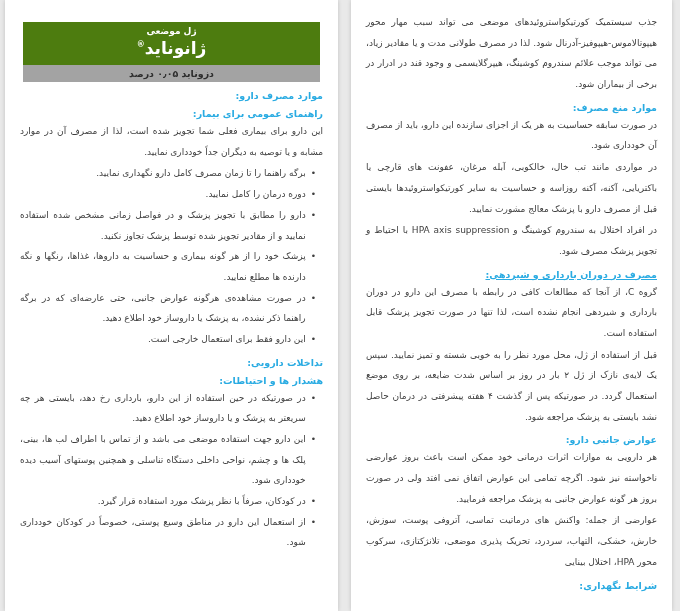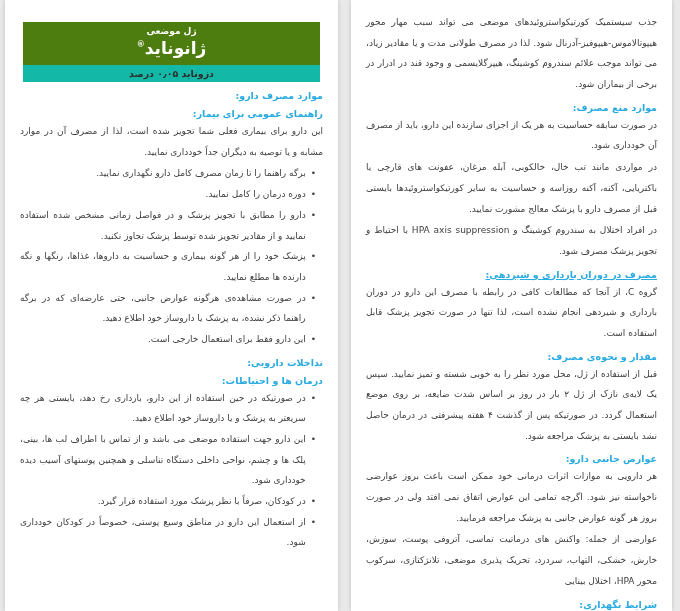--- a/index.html
+++ b/index.html
@@ -64,37 +64,36 @@
 
   <div class="page page-back">
     <div>
         <p class="para">جذب سیستمیک کورتیکواستروئیدهای موضعی می تواند سبب مهار محور هیپوتالاموس-هیپوفیز-آدرنال شود. لذا در مصرف طولانی مدت و یا مقادیر زیاد، می تواند موجب علائم سندروم کوشینگ، هیپرگلایسمی و وجود قند در ادرار در برخی از بیماران شود.</p>
         <div class="section-heading" style="color: rgb(41, 171, 226);">موارد منع مصرف:</div>
         <p class="para">در صورت سابقه حساسیت به هر یک از اجزای سازنده این دارو، باید از مصرف آن خودداری شود.</p>
         <p class="para">در مواردی مانند تب خال، خالکوبی، آبله مرغان، عفونت های قارچی یا باکتریایی، آکنه، آکنه روزاسه و حساسیت به سایر کورتیکواستروئیدها بایستی قبل از مصرف دارو با پزشک معالج مشورت نمایید.</p>
         <p class="para">در افراد اختلال به سندروم کوشینگ و HPA axis suppression با احتیاط و تجویز پزشک مصرف شود.</p>
         <div class="section-heading" style="color: rgb(41, 171, 226); text-decoration: underline;">مصرف در دوران بارداری و شیردهی:</div>
         <p class="para">گروه C، از آنجا که مطالعات کافی در رابطه با مصرف این دارو در دوران بارداری و شیردهی انجام نشده است، لذا تنها در صورت تجویز پزشک قابل استفاده است.</p>
-        <div class="section-heading" style="color: rgb(41, 171, 226);">مقدار و نحوه‌ی مصرف:</div>
         <p class="para">قبل از استفاده از ژل، محل مورد نظر را به خوبی شسته و تمیز نمایید. سپس یک لایه‌ی نازک از ژل ۲ بار در روز بر اساس شدت ضایعه، بر روی موضع استعمال گردد. در صورتیکه پس از گذشت ۴ هفته پیشرفتی در درمان حاصل نشد بایستی به پزشک مراجعه شود.</p>
         <div class="section-heading" style="color: rgb(41, 171, 226);">عوارض جانبی دارو:</div>
         <p class="para">هر دارویی به موازات اثرات درمانی خود ممکن است باعث بروز عوارضی ناخواسته نیز شود. اگرچه تمامی این عوارض اتفاق نمی افتد ولی در صورت بروز هر گونه عوارض جانبی به پزشک مراجعه فرمایید.</p>
         <p class="para">عوارضی از جمله: واکنش های درماتیت تماسی، آتروفی پوست، سوزش، خارش، خشکی، التهاب، سردرد، تحریک پذیری موضعی، تلانژکتازی، سرکوب محور HPA، اختلال بینایی</p>
         <div class="section-heading" style="color: rgb(41, 171, 226);">شرایط نگهداری:</div>
       </div>
 
   </div>
 
   <div class="page page-front">
     <div class="drug-header">
       <div class="header-blue" style="background: #4d7c0f;">
         <span class="form-label">ژل موضعی</span>
         <span class="brand-line"><span>ژانوناید</span><span class="reg-mark">®</span></span>
       </div>
-      <div class="strength-bar" style="background: #14b8a6;">دزوناید ۰٫۰۵ درصد</div>
+      <div class="strength-bar" style="background: #a3a3a3;">دزوناید ۰٫۰۵ درصد</div>
     </div>
     <div>
         <div class="section-heading" style="color: rgb(41, 171, 226);">موارد مصرف دارو:</div>
         <div class="section-heading" style="color: rgb(41, 171, 226);">راهنمای عمومی برای بیمار:</div>
         <p class="para">این دارو برای بیماری فعلی شما تجویز شده است، لذا از مصرف آن در موارد مشابه و یا توصیه به دیگران جداً خودداری نمایید.</p>
         <div class="bullet">
           <span class="bullet-marker">•</span>
           <span class="bullet-text">برگه راهنما را تا زمان مصرف کامل دارو نگهداری نمایید.</span>
         </div>
         <div class="bullet">
@@ -111,21 +110,21 @@
         </div>
         <div class="bullet">
           <span class="bullet-marker">•</span>
           <span class="bullet-text">در صورت مشاهده‌ی هرگونه عوارض جانبی، حتی عارضه‌ای که در برگه راهنما ذکر نشده، به پزشک یا داروساز خود اطلاع دهید.</span>
         </div>
         <div class="bullet">
           <span class="bullet-marker">•</span>
           <span class="bullet-text">این دارو فقط برای استعمال خارجی است.</span>
         </div>
         <div class="section-heading" style="color: rgb(41, 171, 226);">تداخلات دارویی:</div>
-        <div class="section-heading" style="color: rgb(41, 171, 226);">درمان ها و احتیاطات:</div>
+        <div class="section-heading" style="color: rgb(41, 171, 226);">هشدار ها و احتیاطات:</div>
         <div class="bullet">
           <span class="bullet-marker">•</span>
           <span class="bullet-text">در صورتیکه در حین استفاده از این دارو، بارداری رخ دهد، بایستی هر چه سریعتر به پزشک و یا داروساز خود اطلاع دهید.</span>
         </div>
         <div class="bullet">
           <span class="bullet-marker">•</span>
           <span class="bullet-text">این دارو جهت استفاده موضعی می باشد و از تماس با اطراف لب ها، بینی، پلک ها و چشم، نواحی داخلی دستگاه تناسلی و همچنین پوستهای آسیب دیده خودداری شود.</span>
         </div>
         <div class="bullet">
           <span class="bullet-marker">•</span>

